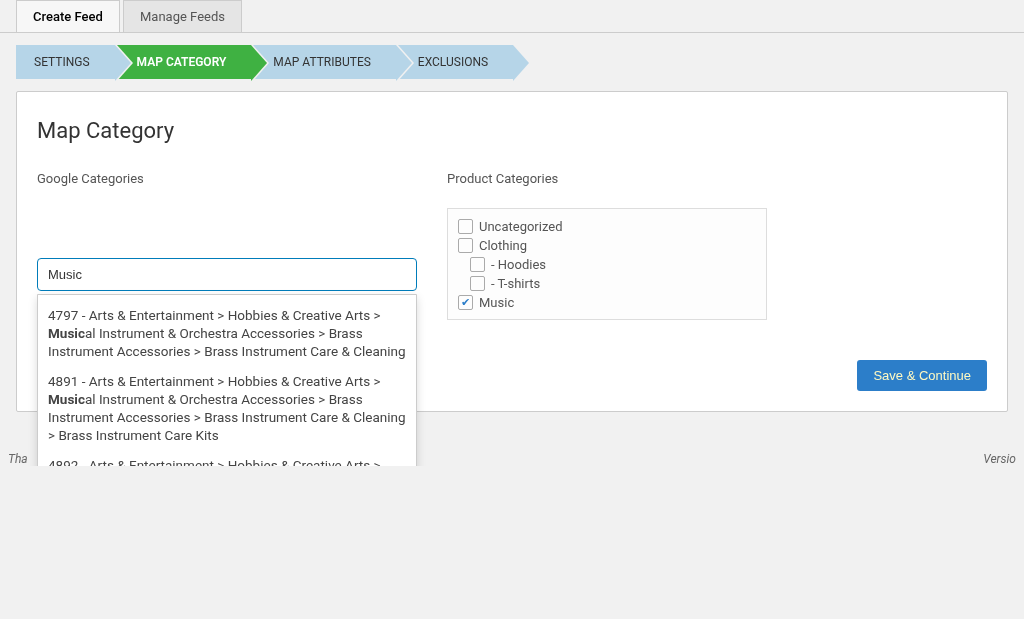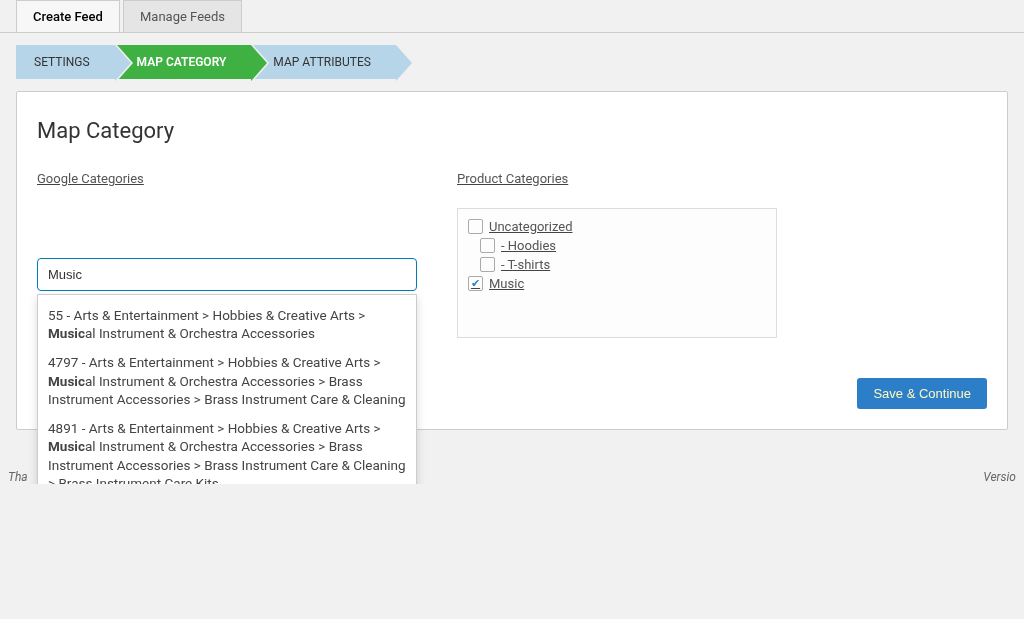--- a/index.html
+++ b/index.html
@@ -83,22 +83,21 @@
       padding: 20px;
     }
     .card h2 {
       font-size: 22px;
       font-weight: 400;
       margin: 6px 0 28px 0;
       color: #333;
     }
     .cols {
       display: flex;
-      gap: 40px;
-      text-decoration: underline;
+      gap: 30px;
     }
     .col-a { flex: 0 0 380px; }
     .col-b { flex: 0 0 320px; }
     .col-c { flex: 1; }
     .col-label {
       color: #555;
       margin-bottom: 12px;
     }
     .search-wrap {
       position: relative;
@@ -129,21 +128,21 @@
       padding: 3px 0 8px 0;
       color: #444;
       line-height: 1.35;
       cursor: pointer;
       font-size: 13.5px;
     }
     .ac-item b { font-weight: 700; }
     .cat-box {
       border: 1px solid #ddd;
       background: #fdfdfd;
-      height: 130px;
+      height: 112px;
       overflow-y: scroll;
       padding: 8px 10px;
       margin-top: 22px;
       color: #555;
       font-size: 13px;
       position: relative;
     }
     .cat-row {
       display: flex;
       align-items: center;
@@ -183,46 +182,50 @@
 
 <div class="tabs">
   <span class="tab active">Create Feed</span>
   <span class="tab">Manage Feeds</span>
 </div>
 
 <div class="steps">
   <div class="step">SETTINGS</div>
   <div class="step active">MAP CATEGORY</div>
   <div class="step">MAP ATTRIBUTES</div>
+  <div class="step">EXCLUSIONS</div>
 </div>
 
 <div class="card">
   <h2>Map Category</h2>
 
   <div class="cols">
     <div class="col-a">
       <div class="col-label">Google Categories</div>
       <div class="search-wrap">
         <input class="search-input" value="Music" style="">
         <div class="ac" id="ac">
-            <div class="ac-item">55 - Arts &amp; Entertainment &gt; Hobbies &amp; Creative Arts &gt; <b>Music</b>al Instrument &amp; Orchestra Accessories</div>
             <div class="ac-item">4797 - Arts &amp; Entertainment &gt; Hobbies &amp; Creative Arts &gt; <b>Music</b>al Instrument &amp; Orchestra Accessories &gt; Brass Instrument Accessories &gt; Brass Instrument Care &amp; Cleaning</div>
             <div class="ac-item">4891 - Arts &amp; Entertainment &gt; Hobbies &amp; Creative Arts &gt; <b>Music</b>al Instrument &amp; Orchestra Accessories &gt; Brass Instrument Accessories &gt; Brass Instrument Care &amp; Cleaning &gt; Brass Instrument Care Kits</div>
             <div class="ac-item">4892 - Arts &amp; Entertainment &gt; Hobbies &amp; Creative Arts &gt; <b>Music</b>al Instrument &amp; Orchestra Accessories &gt; Brass Instrument Accessories &gt; Brass Instrument Care &amp; Cleaning &gt; Brass Instrument Cleaners &amp; Sanitizers</div>
           </div>
       </div>
     </div>
 
     <div class="col-b">
       <div class="col-label">Product Categories</div>
       <div class="cat-box" id="catbox">
           <div class="cat-row" style="padding-left: 0px;">
             <span class="cat-check"></span>
             <span>Uncategorized</span>
           </div>
+          <div class="cat-row" style="padding-left: 0px;">
+            <span class="cat-check"></span>
+            <span>Clothing</span>
+          </div>
           <div class="cat-row" style="padding-left: 12px;">
             <span class="cat-check"></span>
             <span>- Hoodies</span>
           </div>
           <div class="cat-row" style="padding-left: 12px;">
             <span class="cat-check"></span>
             <span>- T-shirts</span>
           </div>
           <div class="cat-row" style="padding-left: 0px;">
             <span class="cat-check">✔</span>

